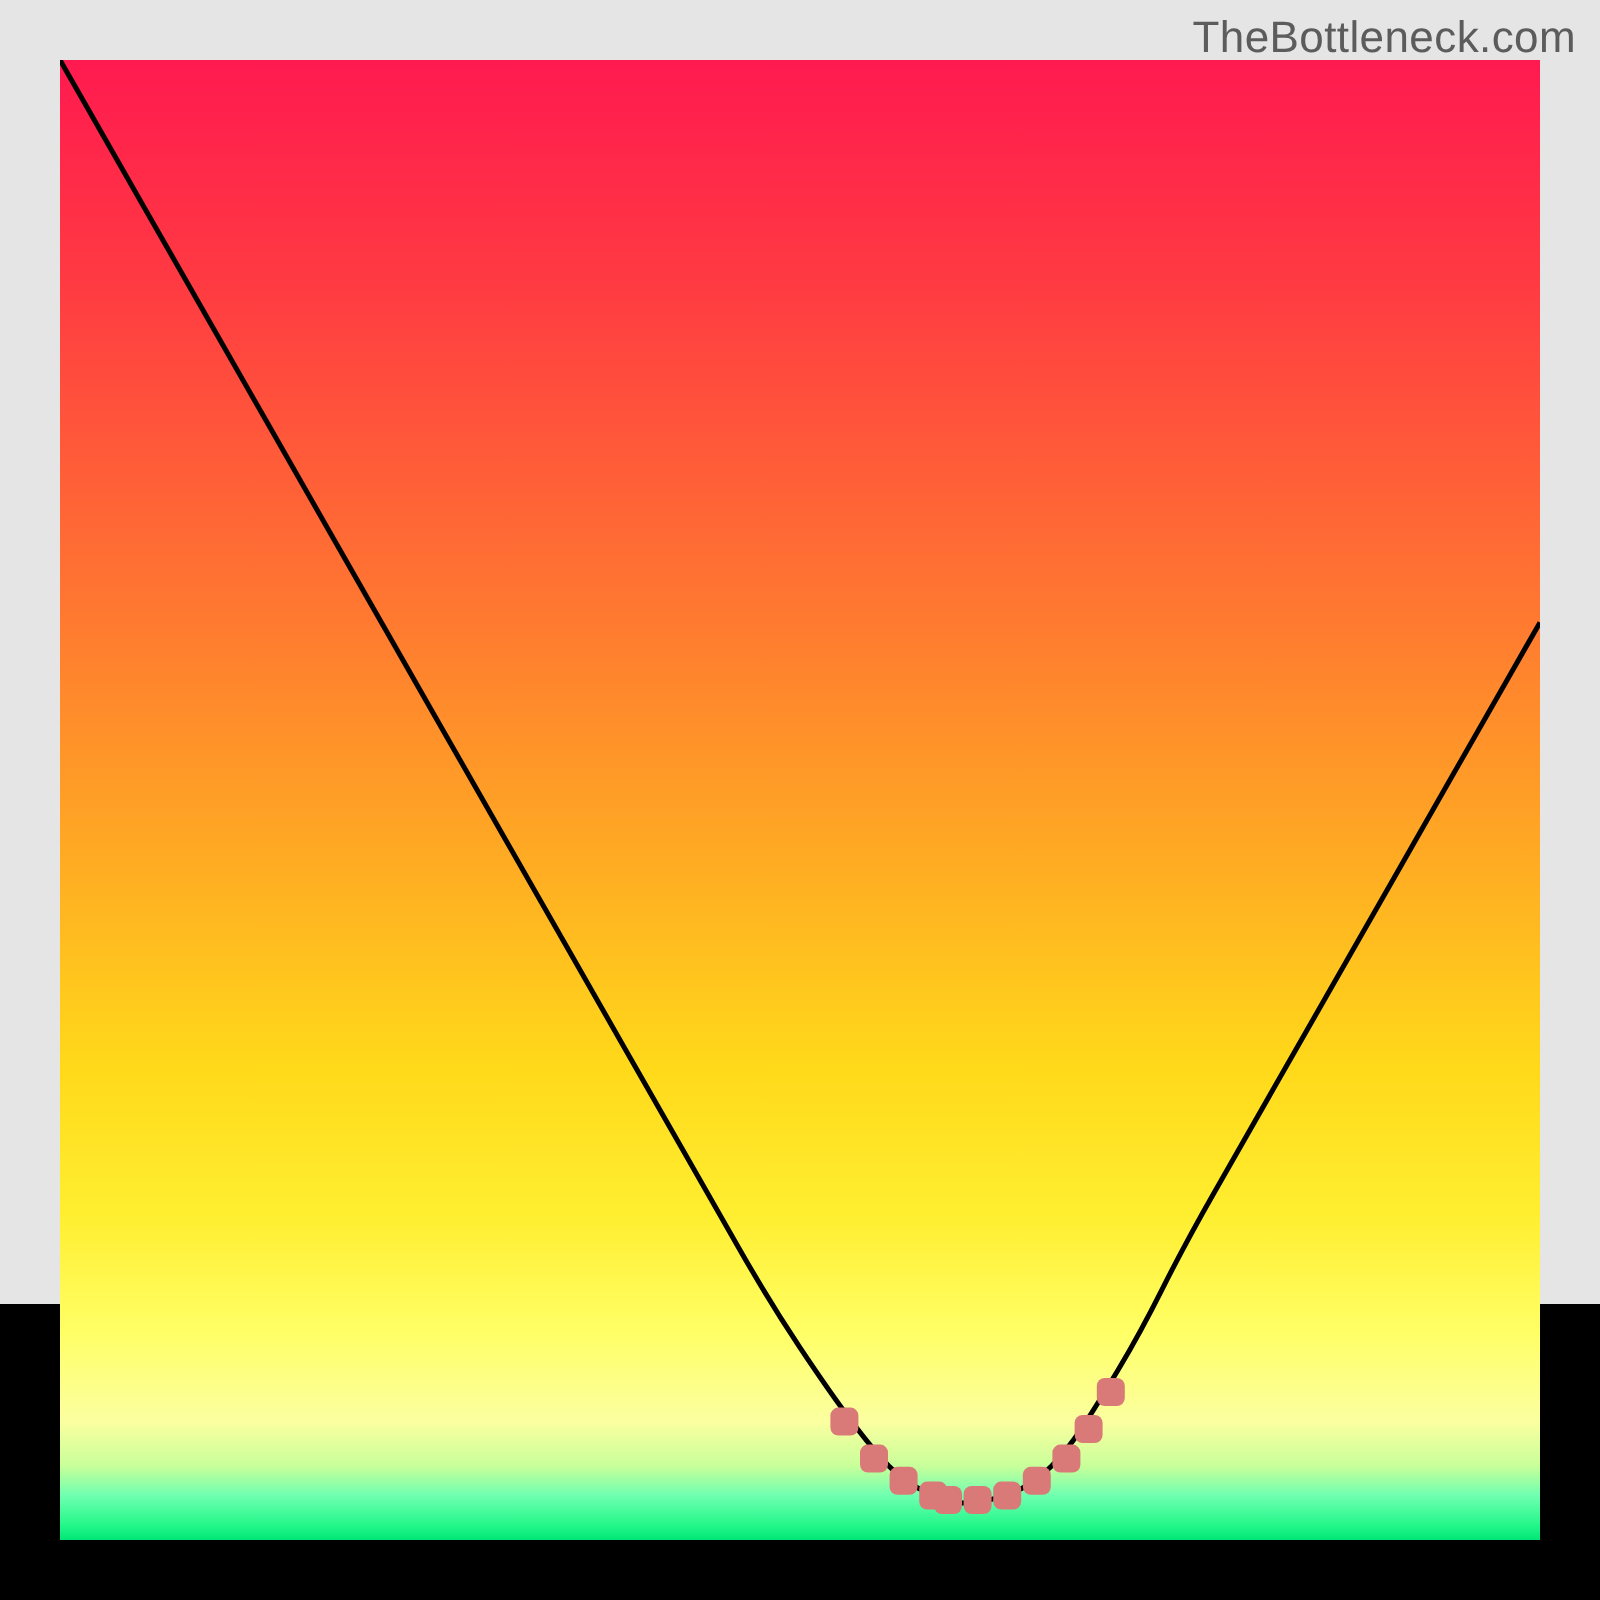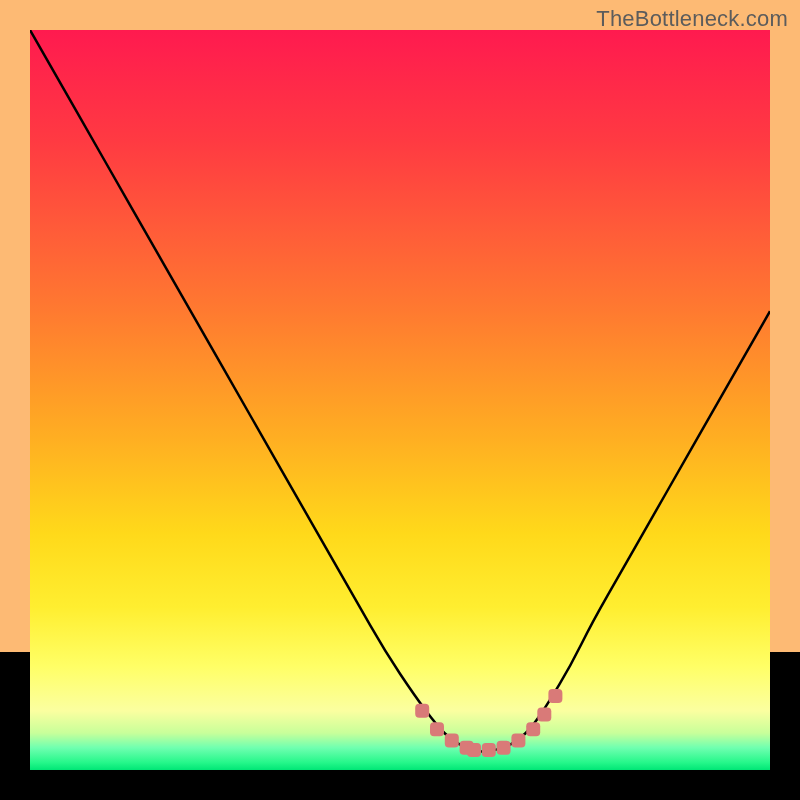--- a/index.html
+++ b/index.html
@@ -10,21 +10,21 @@
     background: #000;
     overflow: hidden;
     font-family: Arial, Helvetica, sans-serif;
   }
   .frame {
     position: absolute;
     left: 0;
     top: 0;
     width: 800px;
     height: 652px;
-    background: #fdba74;
+    background: #e5e5e5;
   }
   .plot-area {
     position: absolute;
     left: 30px;
     top: 30px;
     width: 740px;
     height: 740px;
     overflow: hidden;
   }
   .gradient {

